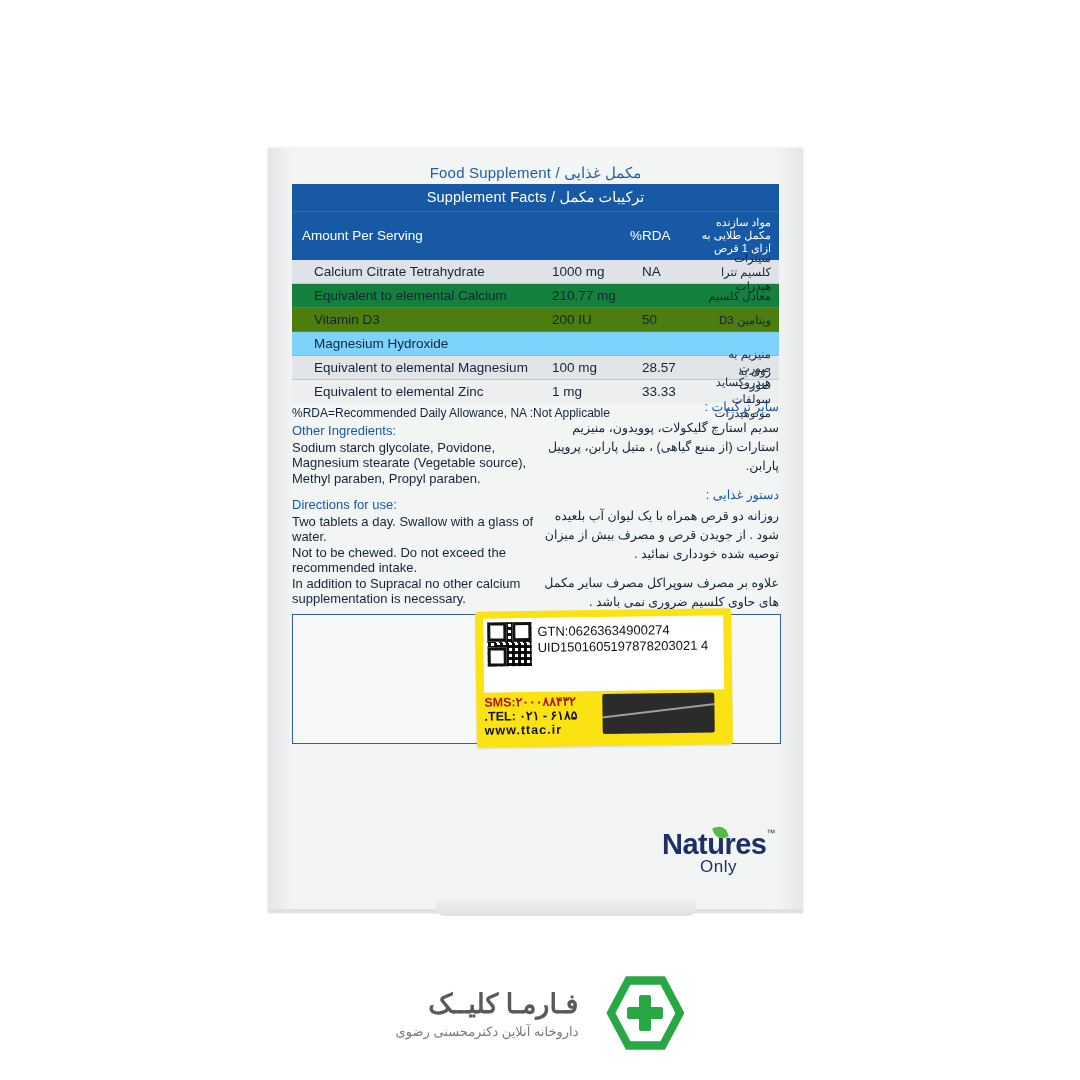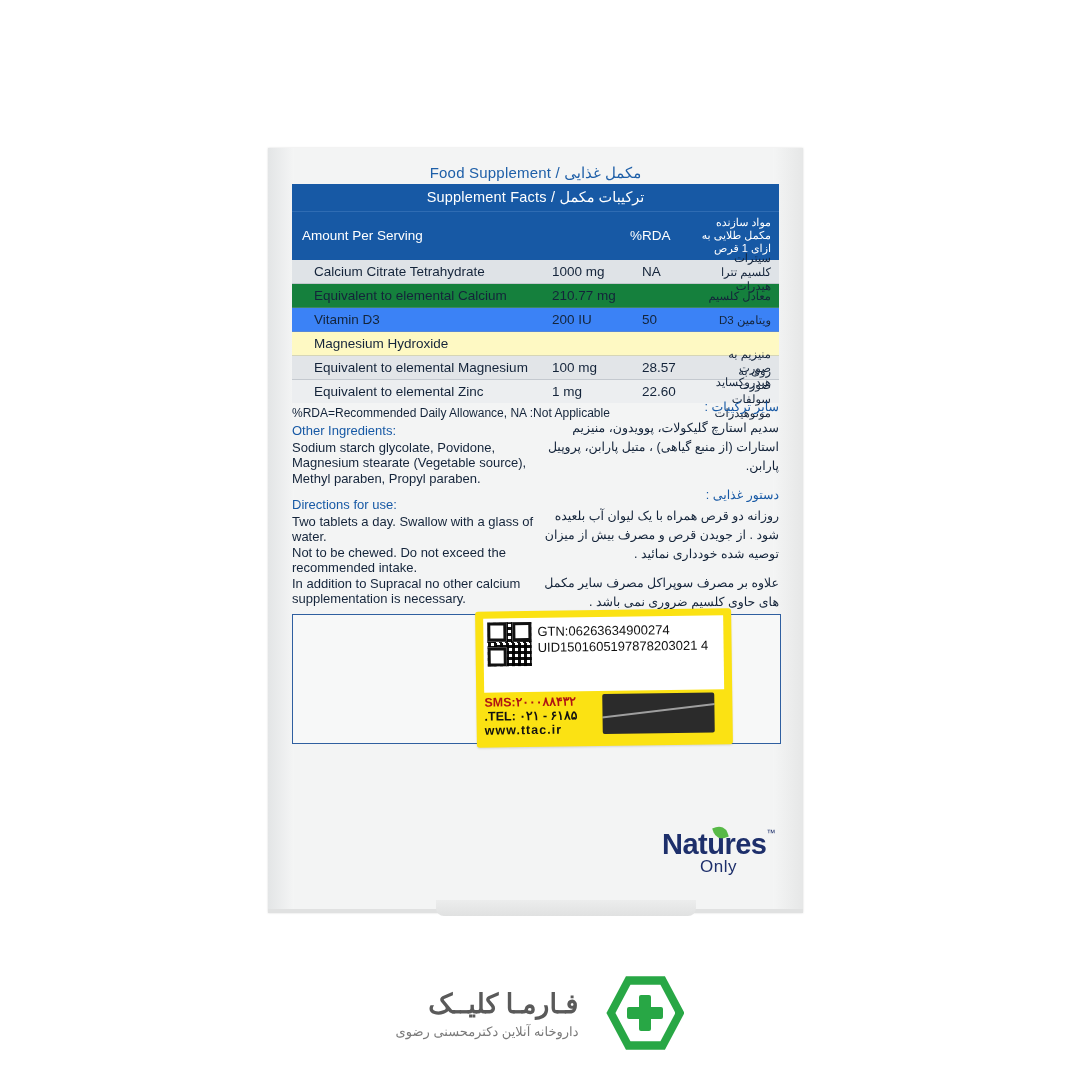--- a/index.html
+++ b/index.html
@@ -110,22 +110,22 @@
   }
   .frow:last-child { border-bottom: none; }
   .frow .col-name { padding-left: 22px; }
   .frow .col-fa {
     font-size: 11.5px;
     color: #14243a;
     direction: rtl;
   }
   .band-a { background: #dfe3e7; }
   .band-b { background: #15803d; }
-  .band-c { background: #3b82f6; }
-  .band-d { background: #fef9c3; }
+  .band-c { background: #4d7c0f; }
+  .band-d { background: #7dd3fc; }
   .band-e { background: #e2e5e8; justify-content: space-between; }
   .band-f { background: #dbdee1; }
   .band-g { background: #eceef0; }
 
   
   .rda-note {
     position: absolute;
     left: 24px;
     top: 258px;
     font-size: 12px;
@@ -384,21 +384,21 @@
         </div>
         <div class="frow band-e">
           <div class="col-name">Equivalent to elemental Magnesium</div>
           <div class="col-amt">100 mg</div>
           <div class="col-rda">28.57</div>
           <div class="col-fa">منیزیم به صورت هیدروکساید</div>
         </div>
         <div class="frow band-g">
           <div class="col-name">Equivalent to elemental Zinc</div>
           <div class="col-amt">1 mg</div>
-          <div class="col-rda">22.60</div>
+          <div class="col-rda">33.33</div>
           <div class="col-fa">روی به صورت سولفات مونوهیدرات</div>
         </div>
       </div>
     </div>
 
     <div class="rda-note">%RDA=Recommended Daily Allowance, NA :Not Applicable</div>
 
     <div class="en-block">
       <div class="en-head">Other Ingredients:</div>
       <div class="en-body">Sodium starch glycolate, Povidone, Magnesium stearate (Vegetable source), Methyl paraben, Propyl paraben.</div>

